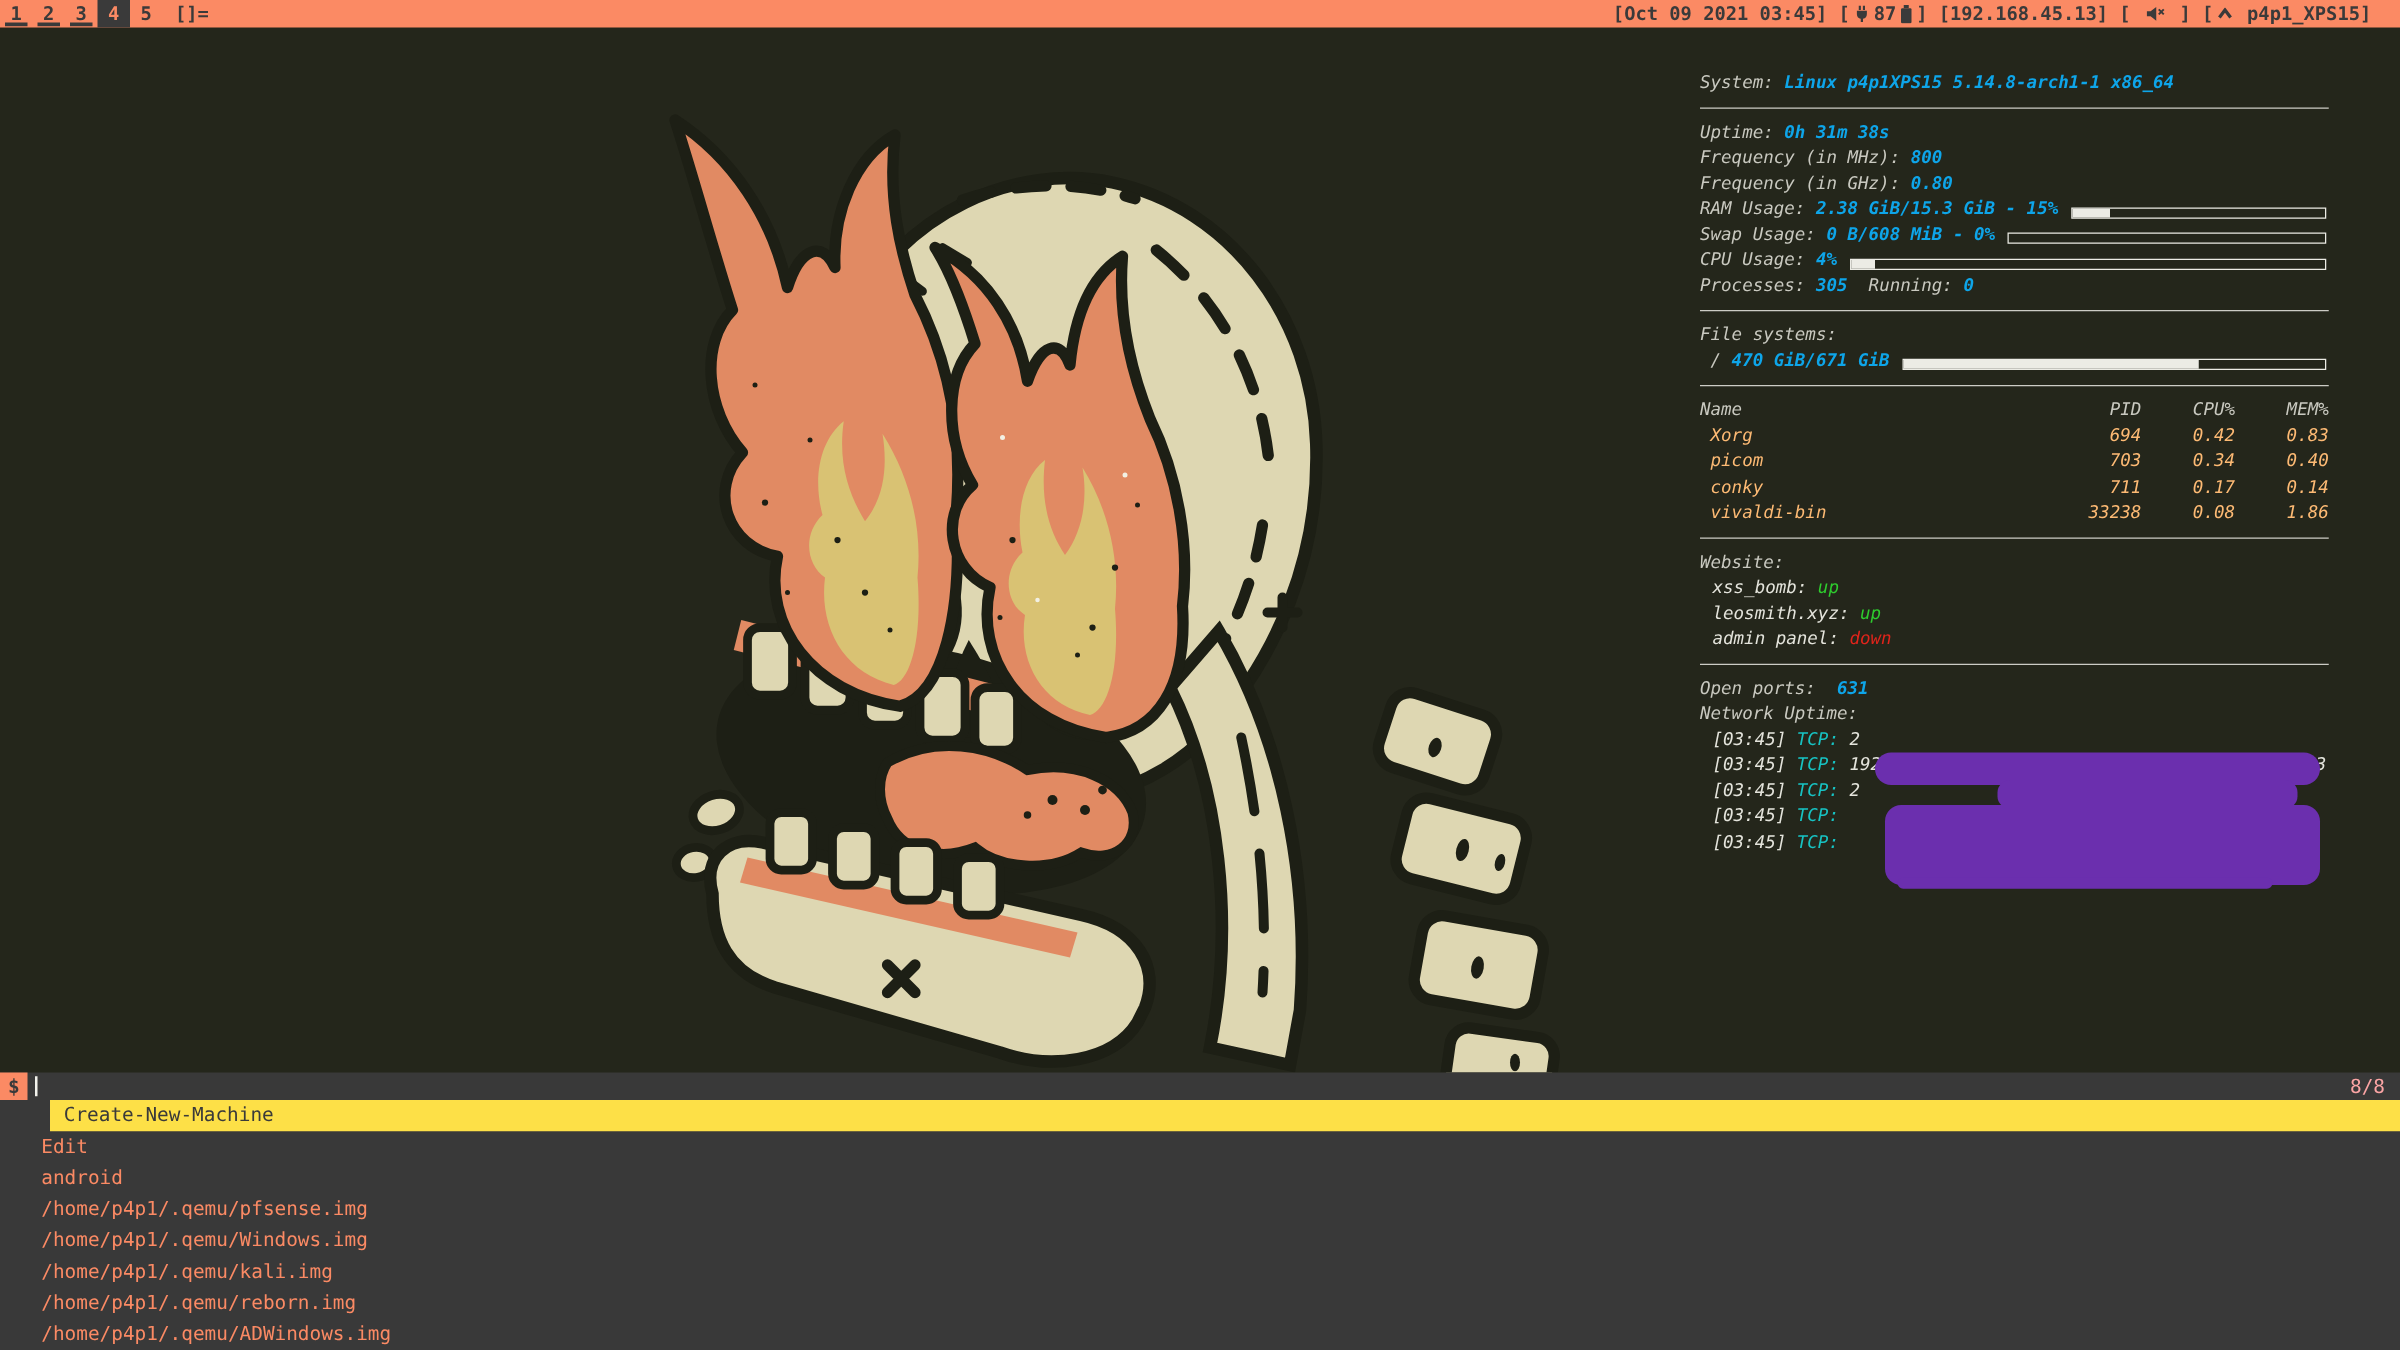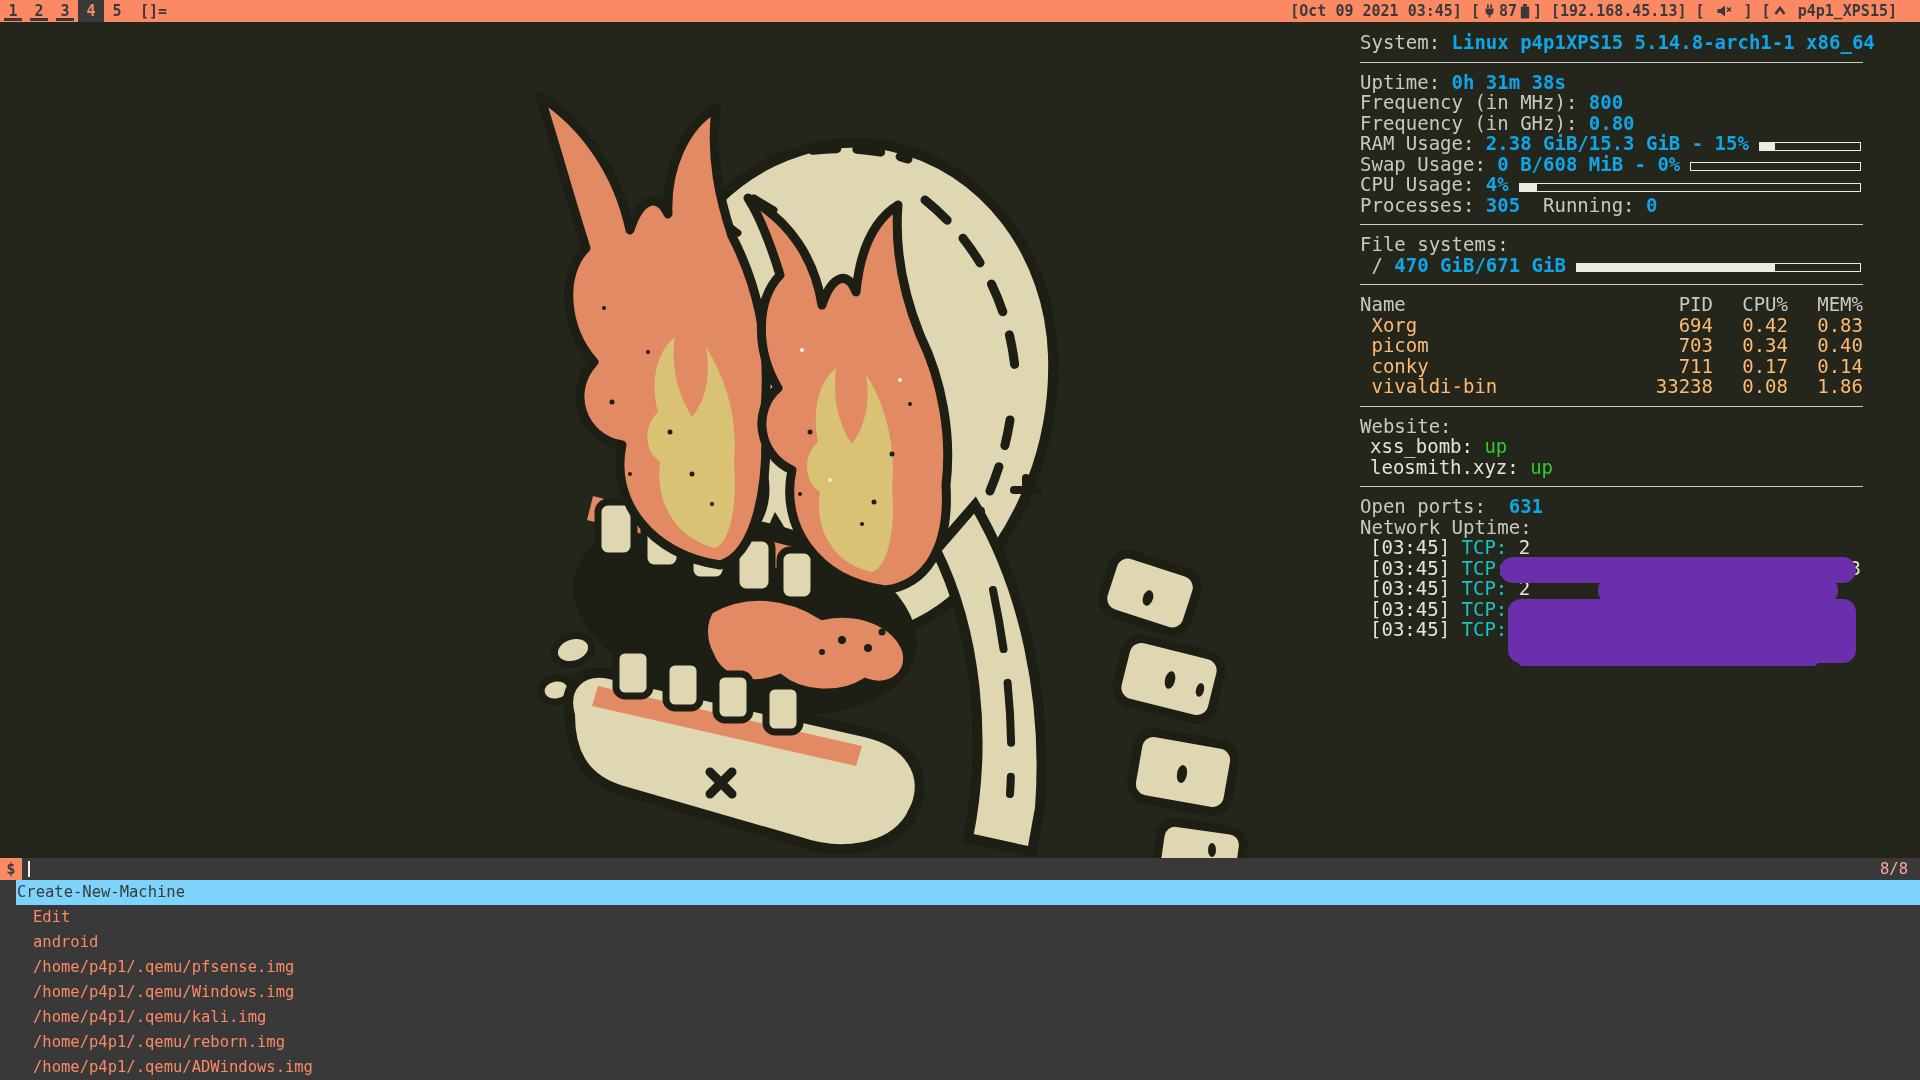--- a/index.html
+++ b/index.html
@@ -19,22 +19,22 @@
   .bar-spacer { flex:1; }
   .status { display:flex; align-items:center; padding-right:23px; }
   .status .seg { display:flex; align-items:center; margin-left:9px; white-space:pre; }
   .status svg { display:block; margin:0 3px; }
 
   
   .wallpaper { position:absolute; left:0; top:22px; width:1920px; height:836px; overflow:hidden; }
   .skull-svg { position:absolute; left:470px; top:28px; width:860px; height:820px; }
 
   
-  .conky { position:absolute; left:1360px; top:32px; width:503px;
-           font-size:19px; line-height:20.5px; color:#c9c9c0; }
+  .conky { position:absolute; left:1360px; top:56px; width:503px;
+           font-size:14px; line-height:20.5px; color:#c9c9c0;font-style:italic; }
   .conky .val { color:#0ea5e9; font-weight:bold; }
   .conky .lbl { color:#c9c9c0; }
   .conky hr { border:none; border-top:1px solid #ccccc5; margin:9px 0; }
   .c-row { display:flex; white-space:pre; }
   .c-row .bar { flex:1; height:9px; border:1px solid #ececE5; margin:6px 2px 0 10px; align-self:center; }
   .c-row .bar i { display:block; height:100%; background:#ececE5; }
   .proc-grid { display:grid; grid-template-columns:233px 120px 75px 75px; white-space:pre; }
   .proc-grid .num { text-align:right; }
   .proc-grid .hdr { color:#c9c9c0; }
   .proc-grid .cell { color:#fdba74; }
@@ -55,21 +55,21 @@
   
   .dmenu { position:absolute; left:0; top:858px; width:1920px; height:222px;
            background:#393939; font-size:15.5px; color:#fb8a64; }
   .dmenu-prompt-row { height:22px; display:flex; align-items:center; position:relative; }
   .dmenu-prompt { width:22px; height:22px; background:#fb8a64; color:#3a3a3a;
                   display:flex; align-items:center; justify-content:center; font-weight:bold; }
   .dmenu-input { flex:1; height:22px; position:relative; }
   .dmenu-cursor { position:absolute; left:6px; top:3px; width:2px; height:16px; background:#f2f2ec; }
   .dmenu-count { padding-right:12px; color:#fca5a5; }
   .dmenu-item { height:25px; line-height:25px; padding-left:33px; white-space:pre; }
-  .dmenu-item.selected { background:#7dd3fc; color:#3a3a3a; margin-left:16px; padding-left:1px; }
+  .dmenu-item.selected { background:#fde047; color:#3a3a3a; margin-left:40px; padding-left:11px; }
 </style>
 </head>
 <body>
 
 <div class="screen">
 
   <div class="topbar">
     <div class="tags">
       <div class="tag occupied">
           <span>1</span>
@@ -231,20 +231,21 @@
       <span class="hdr">Name</span><span class="hdr num">PID</span><span class="hdr num">CPU%</span><span class="hdr num">MEM%</span>
       <span class="cell"> Xorg</span><span class="cell num">694</span><span class="cell num">0.42</span><span class="cell num">0.83</span>
       <span class="cell"> picom</span><span class="cell num">703</span><span class="cell num">0.34</span><span class="cell num">0.40</span>
       <span class="cell"> conky</span><span class="cell num">711</span><span class="cell num">0.17</span><span class="cell num">0.14</span>
       <span class="cell"> vivaldi-bin</span><span class="cell num">33238</span><span class="cell num">0.08</span><span class="cell num">1.86</span>
     </div>
     <hr>
     <div class="c-row"><span class="lbl">Website:</span></div>
     <div class="site-row"><span>xss_bomb: </span><span class="up">up</span></div>
     <div class="site-row"><span>leosmith.xyz: </span><span class="up">up</span></div>
+    <div class="site-row"><span>admin panel: </span><span class="down">down</span></div>
     <hr>
     <div class="c-row"><span class="lbl">Open ports: </span><span class="val"> 631</span></div>
     <div class="c-row"><span class="lbl">Network Uptime:</span></div>
     <div class="net-lines">
       <div class="net-row"><span>[03:45] </span><span class="proto">TCP:</span><span> 2</span></div>
       <div class="net-row"><span>[03:45] </span><span class="proto">TCP:</span><span> 192.168.45.</span><span class="net-suffix">3</span></div>
       <div class="net-row"><span>[03:45] </span><span class="proto">TCP:</span><span> 2</span></div>
       <div class="net-row"><span>[03:45] </span><span class="proto">TCP:</span><span> </span></div>
       <div class="net-row"><span>[03:45] </span><span class="proto">TCP:</span><span> </span></div>
       <div class="redact">

